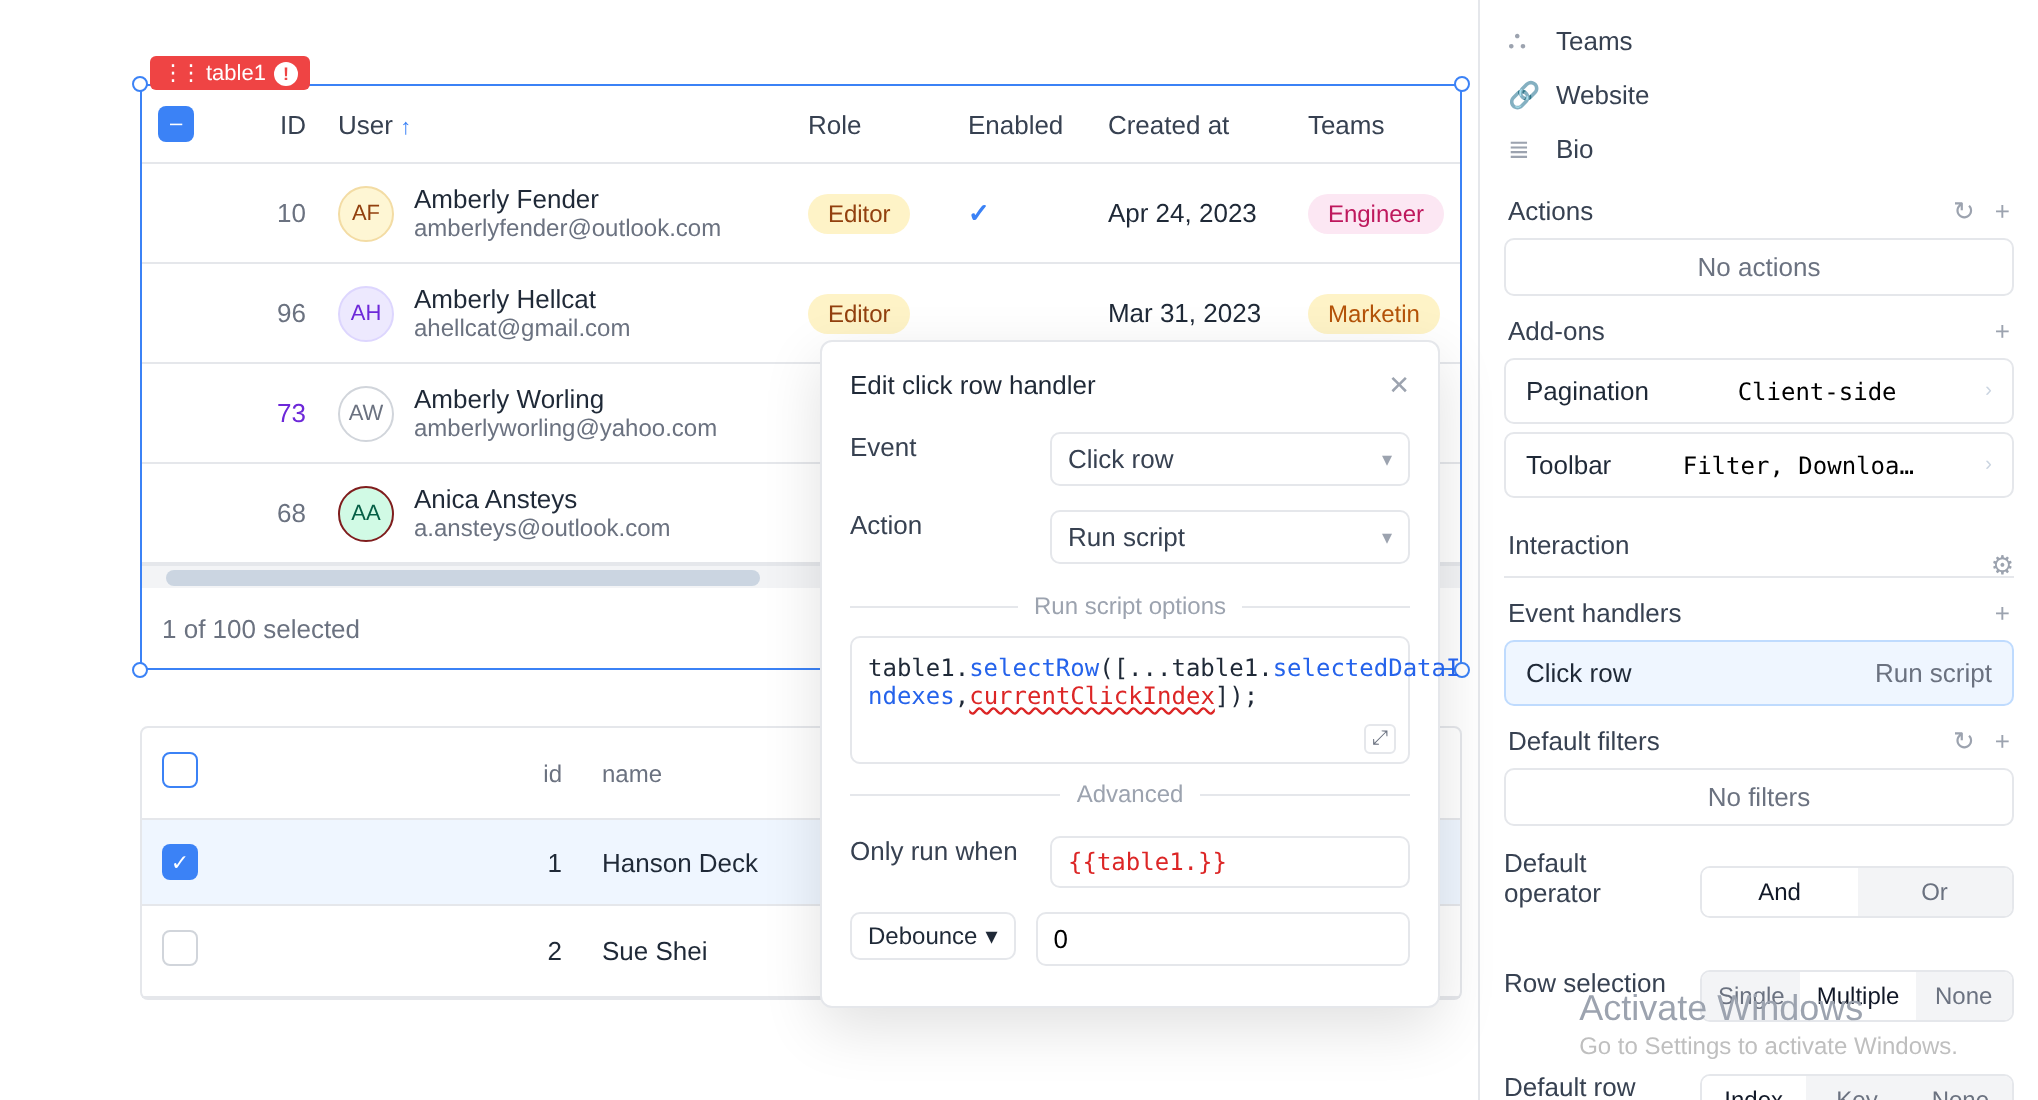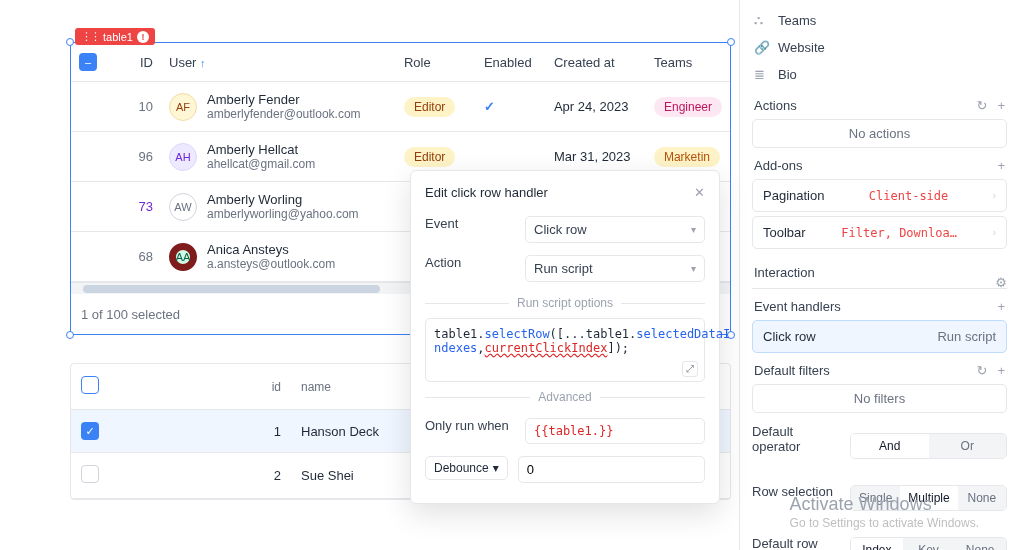--- a/index.html
+++ b/index.html
@@ -77,21 +77,21 @@
   tbody td { padding: 10px 8px; vertical-align: middle; }
   .check-h {
     width:18px; height:18px; border-radius:4px; background:var(--blue); display:inline-flex; align-items:center; justify-content:center; color:#fff; font-size:11px;
   }
   .avatar {
     width:28px;height:28px;border-radius:50%;display:inline-flex;align-items:center;justify-content:center;font-size:11px;font-weight:500;
   }
   .av-beige{background:#fde68a5e;border:1px solid #f3dca4;color:#92400e;}
   .av-purple{background:#ede9fe;border:1px solid #ddd6fe;color:#6d28d9;}
   .av-border{background:#fff;border:1px solid #d1d5db;color:#6b7280;}
-  .av-green{background:var(--green-bg);border:7px solid #7f1d1d;color:#065f46;}
+  .av-green{background:var(--green-bg);border:1px solid #7f1d1d;color:#065f46;}
   .user-cell{display:flex;align-items:center;gap:10px;}
   .user-name{font-size:13px;}
   .user-email{font-size:12px;color:var(--gray-text);}
   .badge{display:inline-block;padding:3px 10px;border-radius:10px;font-size:12px;}
   .badge-editor{background:var(--yellow-bg);color:var(--yellow-text);}
   .badge-eng{background:var(--pink-bg);color:var(--pink-text);}
   .badge-mkt{background:var(--amber-bg);color:var(--amber-text);}
   .check-blue{color:var(--blue);font-weight:bold;}
   .scrollbar{height:12px;background:#f3f4f6;border-top:1px solid var(--border);position:relative;}
   .scrollbar .thumb{position:absolute;left:12px;top:2px;height:8px;width:45%;background:#cbd5e1;border-radius:4px;}
@@ -117,21 +117,21 @@
     padding: 6px 12px;
     overflow: hidden;
     font-size: 13px;
   }
   .prop-row{display:flex;align-items:center;gap:8px;padding:6px 2px;color:#374151;}
   .prop-row .ico{width:16px;color:#9ca3af;display:inline-flex;}
   .sec-head{display:flex;align-items:center;justify-content:space-between;padding:10px 2px 6px;font-size:13px;color:#374151;}
   .sec-head .tools{display:flex;gap:10px;color:#9ca3af;}
   .pill-btn{border:1px solid var(--border);border-radius:5px;padding:6px;text-align:center;color:#6b7280;font-size:13px;}
   .addon-row{display:flex;justify-content:space-between;align-items:center;padding:8px 10px;border:1px solid var(--border);border-radius:5px;margin-bottom:4px;}
-  .addon-row .val{font-family:ui-monospace,monospace;font-size:12px;color:#ef4444;}
+  .addon-row .val{font-family:ui-monospace,monospace;font-size:12px;color:#000000;}
   .addon-row .chev{color:#cbd5e1;font-size:10px;}
   .ev-row{display:flex;justify-content:space-between;padding:8px 10px;background:var(--selected-bg);border:1px solid #bfdbfe;border-radius:5px;font-size:13px;}
   .ev-row .act{color:#6b7280;}
   .toggle-group{display:flex;border:1px solid var(--border);border-radius:5px;overflow:hidden;font-size:12px;margin-top:14px;}
   .toggle-group span{flex:1;text-align:center;padding:5px 8px;}
   .toggle-group .active{background:#fff;color:#111827;}
   .toggle-group span:not(.active){background:#f3f4f6;color:#6b7280;}
   .kv-row{display:flex;justify-content:space-between;align-items:center;padding:6px 0;gap:8px;}
   .kv-row .k{color:#374151;flex:0 0 90px;font-size:13px;}
 

